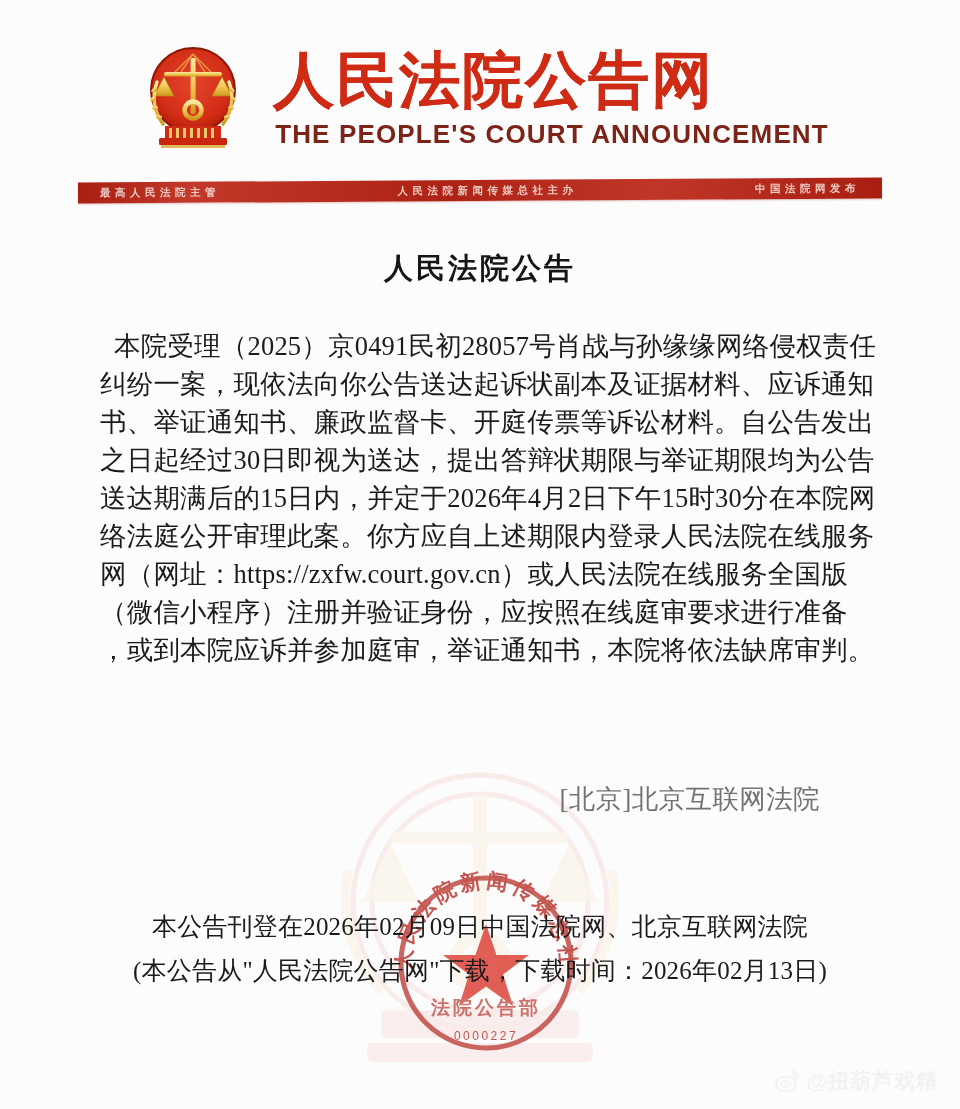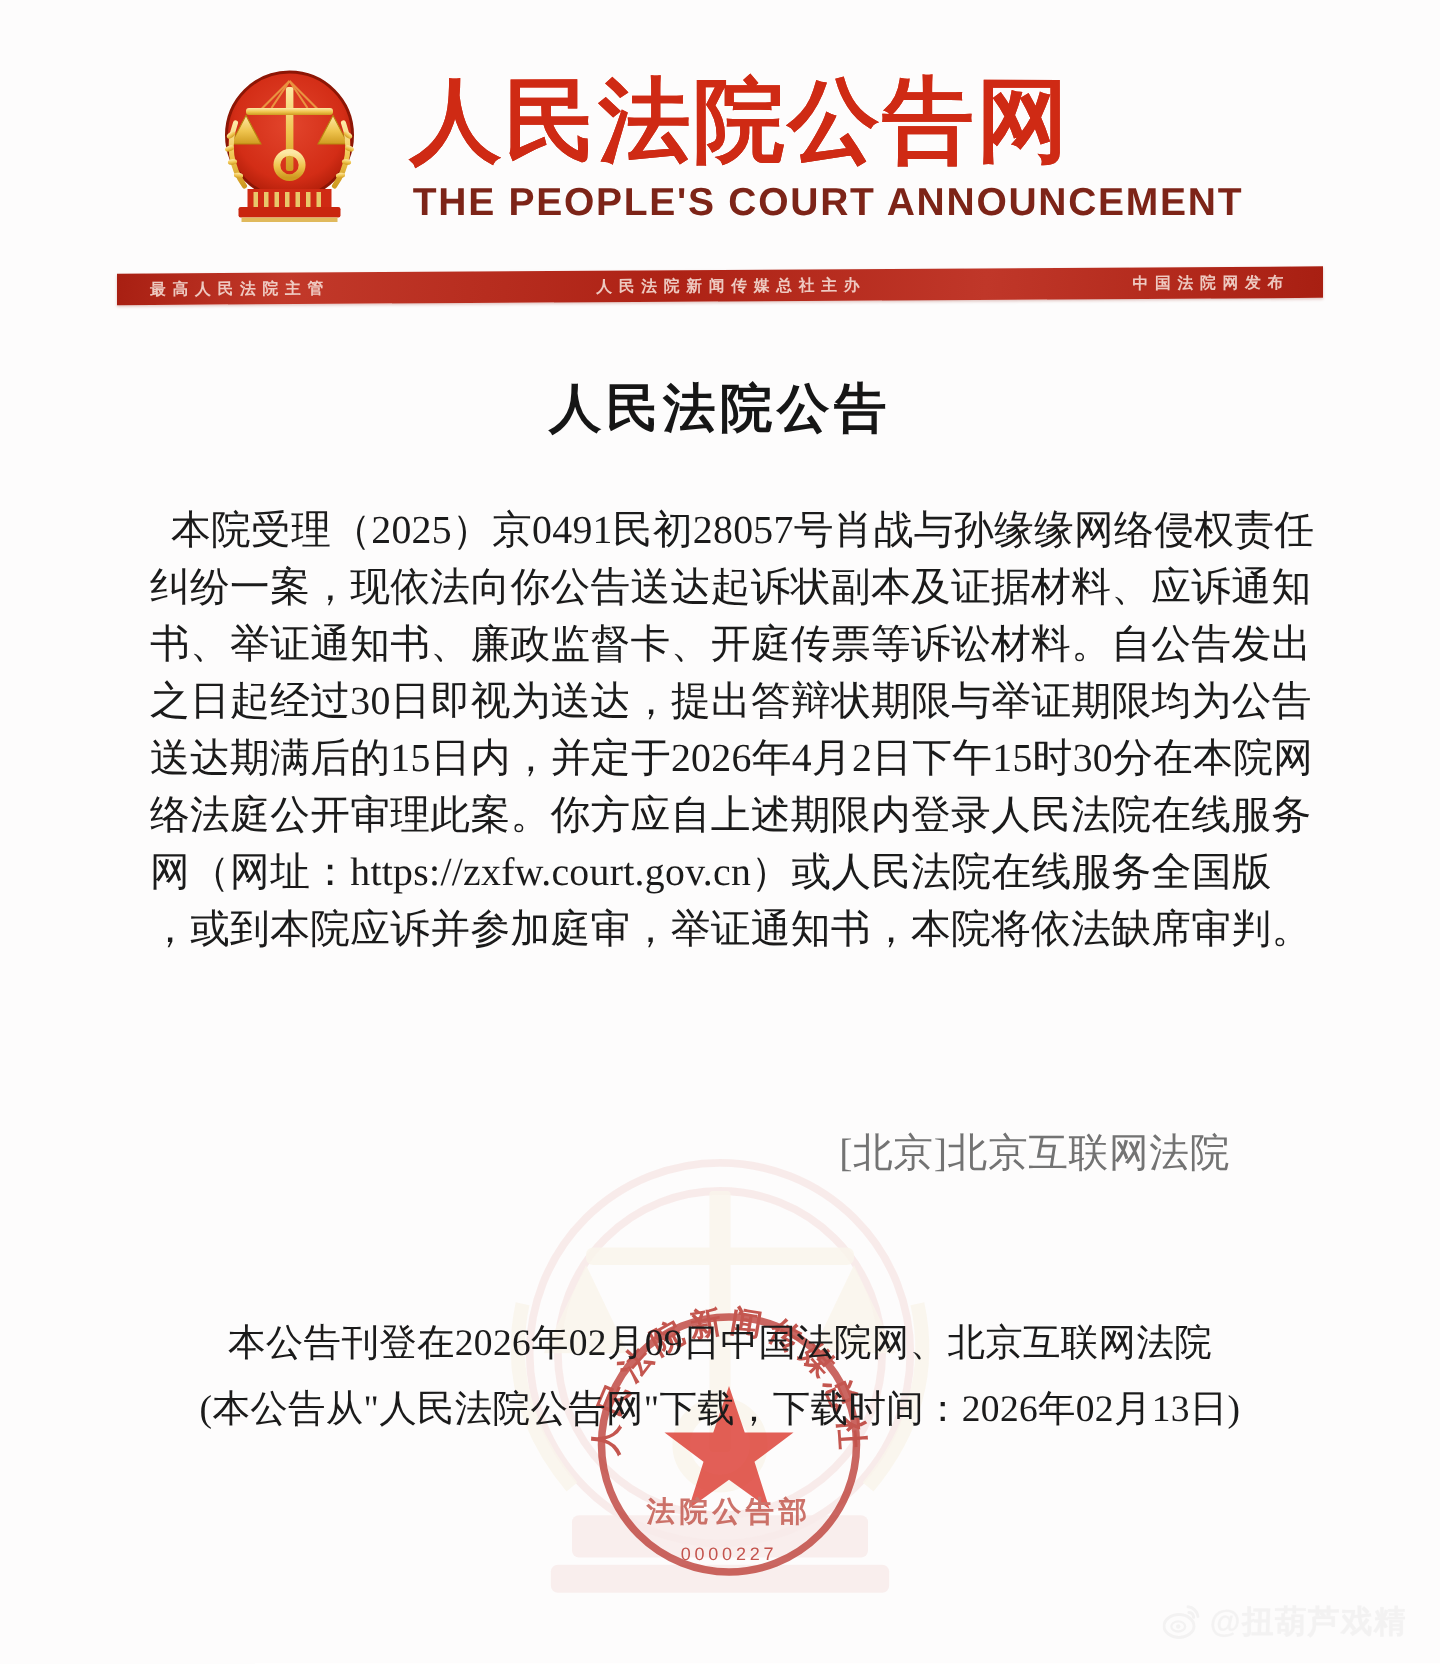--- a/index.html
+++ b/index.html
@@ -98,21 +98,21 @@
     white-space: nowrap;
     opacity: 0.92;
   }
 
   
   .doc-title {
     position: relative;
     z-index: 2;
     text-align: center;
     font-family: "Liberation Sans", "DejaVu Sans", sans-serif;
-    font-size: 35px;
+    font-size: 29px;
     font-weight: bold;
     color: #161616;
     letter-spacing: 3px;
     margin-top: 48px;
   }
 
   
   .body-block {
     position: relative;
     z-index: 2;
@@ -296,20 +296,21 @@
   <div class="doc-title">人民法院公告</div>
 
   <div class="body-block">
     <div class="para-line first">本院受理（2025）京0491民初28057号肖战与孙缘缘网络侵权责任</div>
     <div class="para-line">纠纷一案，现依法向你公告送达起诉状副本及证据材料、应诉通知</div>
     <div class="para-line">书、举证通知书、廉政监督卡、开庭传票等诉讼材料。自公告发出</div>
     <div class="para-line">之日起经过30日即视为送达，提出答辩状期限与举证期限均为公告</div>
     <div class="para-line">送达期满后的15日内，并定于2026年4月2日下午15时30分在本院网</div>
     <div class="para-line">络法庭公开审理此案。你方应自上述期限内登录人民法院在线服务</div>
     <div class="para-line">网（网址：https://zxfw.court.gov.cn）或人民法院在线服务全国版</div>
+    <div class="para-line">（微信小程序）注册并验证身份，应按照在线庭审要求进行准备</div>
     <div class="para-line">，或到本院应诉并参加庭审，举证通知书，本院将依法缺席审判。</div>
   </div>
 
   <div class="signature">[北京]北京互联网法院</div>
 
   <div class="seal">
     <svg viewBox="0 0 202 202" width="202" height="202" aria-hidden="true">
       <defs>
         <path id="sealArcTop" d="M 26 101 A 75 75 0 0 1 176 101"></path>
         <path id="sealArcBottom" d="M 40 101 A 61 61 0 0 0 162 101"></path>

